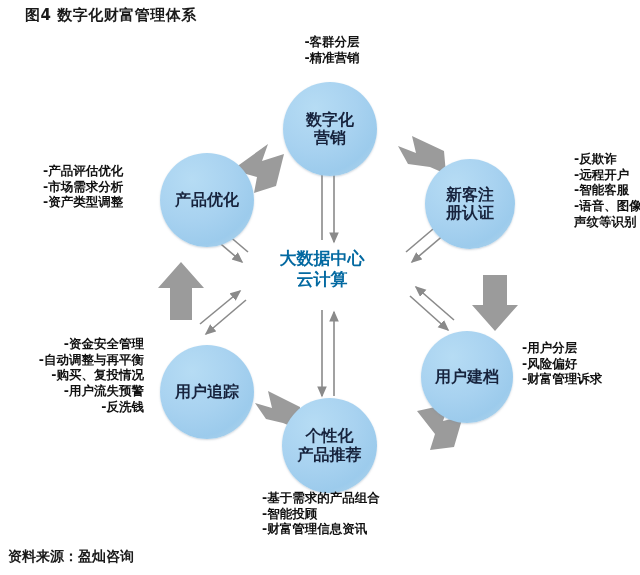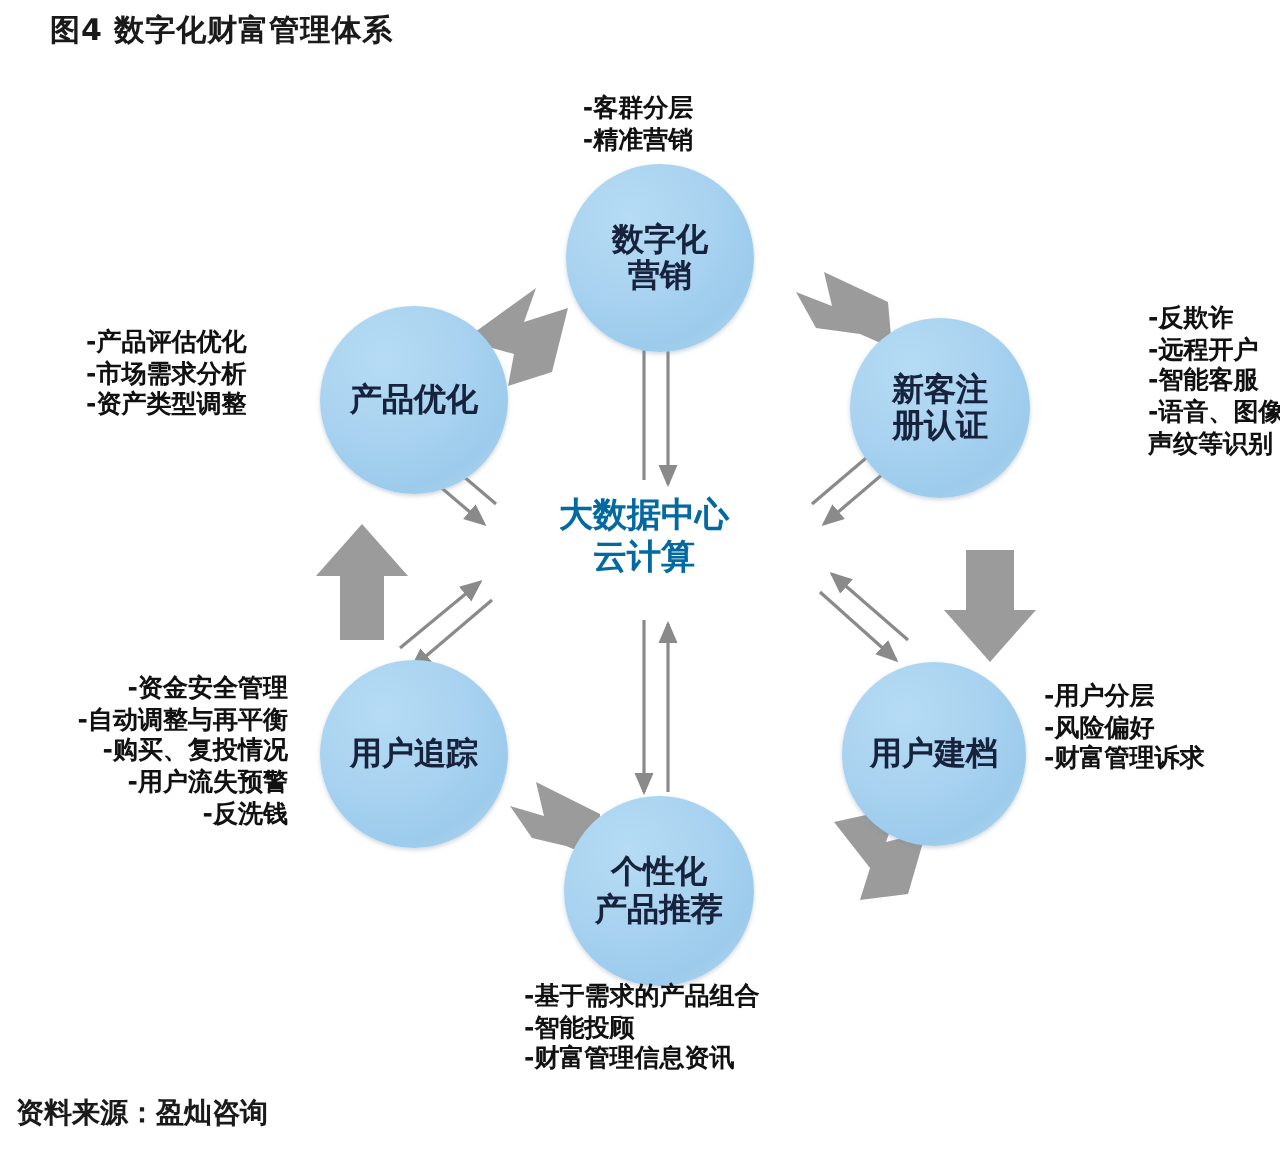--- a/index.html
+++ b/index.html
@@ -164,38 +164,38 @@
   </div>
 </div>
 
 <div class="node" style="left:282px;top:398px;width:95px;height:95px;">
   <div>
     <span>个性化</span>
     <span>产品推荐</span>
   </div>
 </div>
 
-<div class="node" style="left:160px;top:330px;width:94px;height:94px;">
+<div class="node" style="left:160px;top:345px;width:94px;height:94px;">
   <div>
     <span>用户追踪</span>
   </div>
 </div>
 
 <div class="node" style="left:160px;top:153px;width:94px;height:94px;">
   <div>
     <span>产品优化</span>
   </div>
 </div>
 
 <div id="center-label">
   <span>大数据中心</span>
   <span>云计算</span>
 </div>
 
-<div class="note center-align" style="left:259px;top:34px;width:120px;margin-top:12px;">
+<div class="note center-align" style="left:272px;top:34px;width:120px;">
   <span>-客群分层</span>
   <span>-精准营销</span>
 </div>
 
 <div class="note left-align" style="left:43px;top:163px;">
   <span>-产品评估优化</span>
   <span>-市场需求分析</span>
   <span>-资产类型调整</span>
 </div>
 

